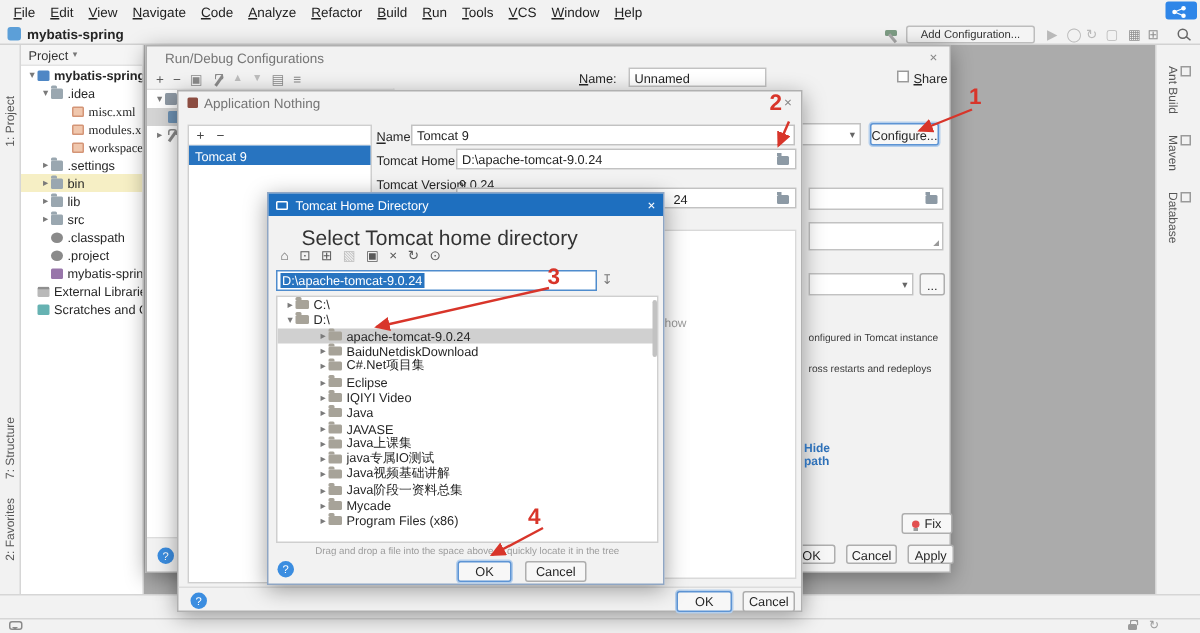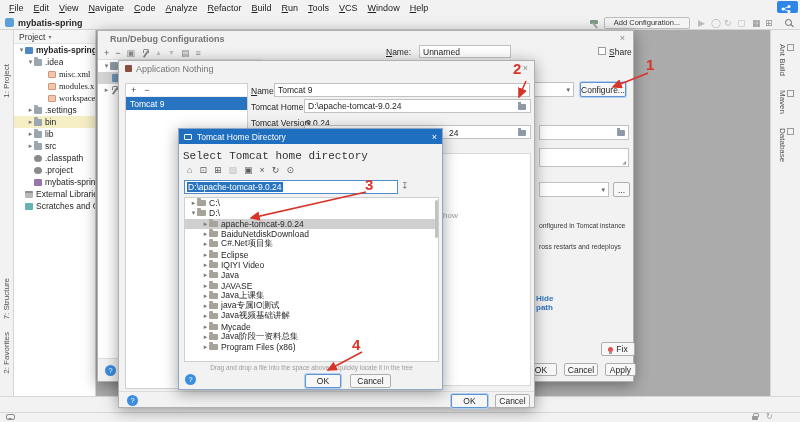--- a/index.html
+++ b/index.html
@@ -75,21 +75,21 @@
   .combo{background:#fff;border:1px solid #c2c2c2;display:flex;align-items:center;justify-content:flex-end;padding:0 3px;}
   .combo .car{font-size:7px;color:#666;}
   .checkbox{width:8px;height:8px;border:1px solid #9a9a9a;background:#fff;}
   .tb-glyph{font-size:9px;color:#5a5a5a;line-height:12px;}
   .i-wrench{display:inline-block;width:8px;height:9px;position:relative;}
   .i-wrench::before{content:"";position:absolute;left:4px;top:1px;width:2px;height:8px;background:#8a8a8a;transform:rotate(35deg);}
   .i-wrench::after{content:"";position:absolute;left:2px;top:0;width:4px;height:3px;border:1px solid #8a8a8a;border-bottom:none;border-radius:2px 2px 0 0;}
 
   
   #rd-dialog{left:97px;top:30px;width:537px;height:352px;}
-  #rd-title{left:12px;top:3px;font-weight:bold;}
+  #rd-title{left:12px;top:3px;}
   #rd-x{right:8px;top:3px;}
   #rd-toolbar{left:6px;top:16px;display:flex;gap:6px;align-items:center;}
   #rd-tree{left:0;top:28px;width:165px;height:300px;background:#fff;border-top:1px solid #ddd;border-bottom:1px solid #ddd;border-right:1px solid #ddd;}
   .rd-row{height:12px;display:flex;align-items:center;font-size:8.5px;padding-left:5px;white-space:nowrap;}
   .rd-row.selgray{background:#d4d4d4;}
   .srv-ic{display:inline-block;width:8px;height:8px;background:#8f9aa5;border-radius:1px;margin-right:3px;flex:0 0 8px;}
   #rd-name-label{left:288px;top:16px;font-size:8.5px;color:#262626;}
   #rd-name-field{left:321px;top:14px;width:92px;height:13px;}
   #rd-share-box{left:500px;top:16px;}
   #rd-share-label{left:511px;top:16px;font-size:8.5px;color:#262626;}
@@ -133,30 +133,30 @@
   #as-help{left:8px;top:334px;}
   #as-ok{left:332px;top:333px;width:37px;height:14px;}
   #as-cancel{left:376px;top:333px;width:35px;height:14px;}
 
   
   #fc-dialog{left:178px;top:128px;width:265px;height:262px;border:1px solid #8fa6c4;}
   #fc-titlebar{left:0;top:0;width:263px;height:15px;background:#1e6fbf;display:flex;align-items:center;padding:0 5px;gap:5px;}
   #fc-title{font-size:8.5px;color:#fff;flex:1;}
   #fc-ticon{width:8px;height:6px;border:1px solid #fff;border-radius:1px;}
   #fc-x{color:#fff;font-size:9px;}
-  #fc-subtitle{left:4px;top:21px;font-size:11px;color:#333;font-family:Liberation Mono, monospace;}
+  #fc-subtitle{left:22px;top:21px;font-size:14px;color:#333;}
   #fc-toolbar{left:8px;top:35px;display:flex;gap:7px;align-items:center;}
   #fc-hidepath{left:357px;top:165px;font-size:8px;color:#2f71b8;font-weight:bold;}
   #fc-path{left:5px;top:51px;width:214px;height:14px;border:1px solid #4f8ccd;background:#fff;display:flex;align-items:center;padding:0 2px;}
   #fc-path .selrange{background:#2874c0;color:#fff;font-size:8.5px;white-space:nowrap;padding:0 1px;}
   #fc-download{left:222px;top:52px;font-size:9px;color:#7a7a7a;}
   #fc-tree{left:5px;top:68px;width:255px;height:165px;background:#fff;border:1px solid #cfcfcf;overflow:hidden;}
   .ftree-row{height:10.3px;display:flex;align-items:center;font-size:8.5px;color:#262626;white-space:nowrap;}
   .ftree-row.sel{background:#d0d0d0;}
-  .ftree .d0{padding-left:5px;} .ftree .d1{padding-left:17px;}
+  .ftree .d0{padding-left:5px;} .ftree .d1{padding-left:27px;}
   .fold{display:inline-block;width:9px;height:6px;background:#a7a399;border-radius:1px;margin-right:3px;position:relative;flex:0 0 9px;}
   .fold::before{content:"";position:absolute;top:-2px;left:0;width:4px;height:2px;background:#a7a399;border-radius:1px 1px 0 0;}
   #fc-scroll{left:256px;top:71px;width:3px;height:38px;background:#c2c2c2;border-radius:2px;}
   #fc-hint{left:5px;top:235px;width:255px;text-align:center;font-size:6.5px;color:#9c9c9c;white-space:nowrap;}
   #fc-help{left:6px;top:245px;}
   #fc-ok{left:126px;top:245px;width:36px;height:14px;}
   #fc-cancel{left:171px;top:245px;width:41px;height:14px;}
 
   
   #anno-svg{left:0;top:0;pointer-events:none;}
@@ -500,27 +500,27 @@
 
           <div class="ftree-row d1">
             <span class="arrow">▸</span>
             <span class="fold"></span>
             <span class="nowrap">Java视频基础讲解</span>
           </div>
 
           <div class="ftree-row d1">
             <span class="arrow">▸</span>
             <span class="fold"></span>
+            <span class="nowrap">Java阶段一资料总集</span>
+          </div>
+
+          <div class="ftree-row d1">
+            <span class="arrow">▸</span>
+            <span class="fold"></span>
             <span class="nowrap">Mycade</span>
-          </div>
-
-          <div class="ftree-row d1">
-            <span class="arrow">▸</span>
-            <span class="fold"></span>
-            <span class="nowrap">Java阶段一资料总集</span>
           </div>
 
           <div class="ftree-row d1">
             <span class="arrow">▸</span>
             <span class="fold"></span>
             <span class="nowrap">Program Files (x86)</span>
           </div>
 
         </div>
     </div>

